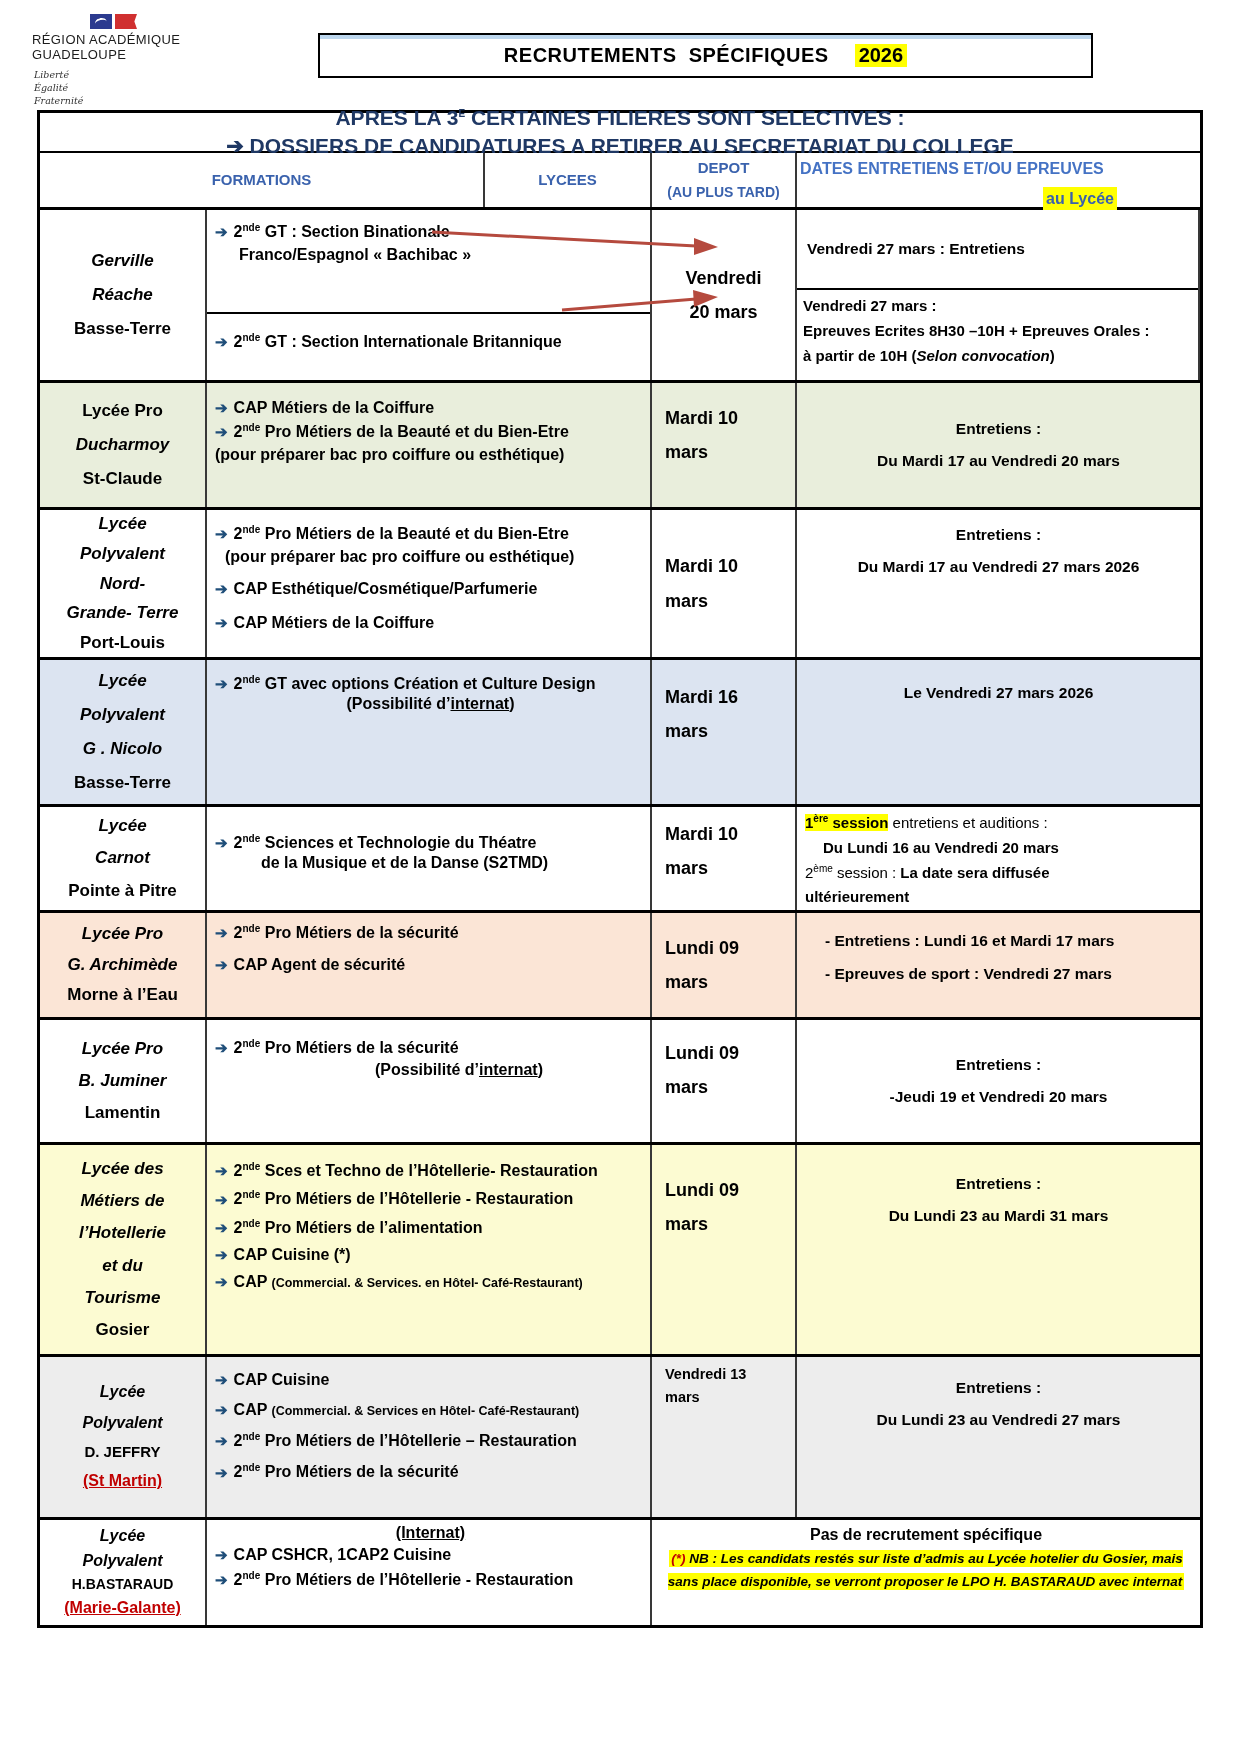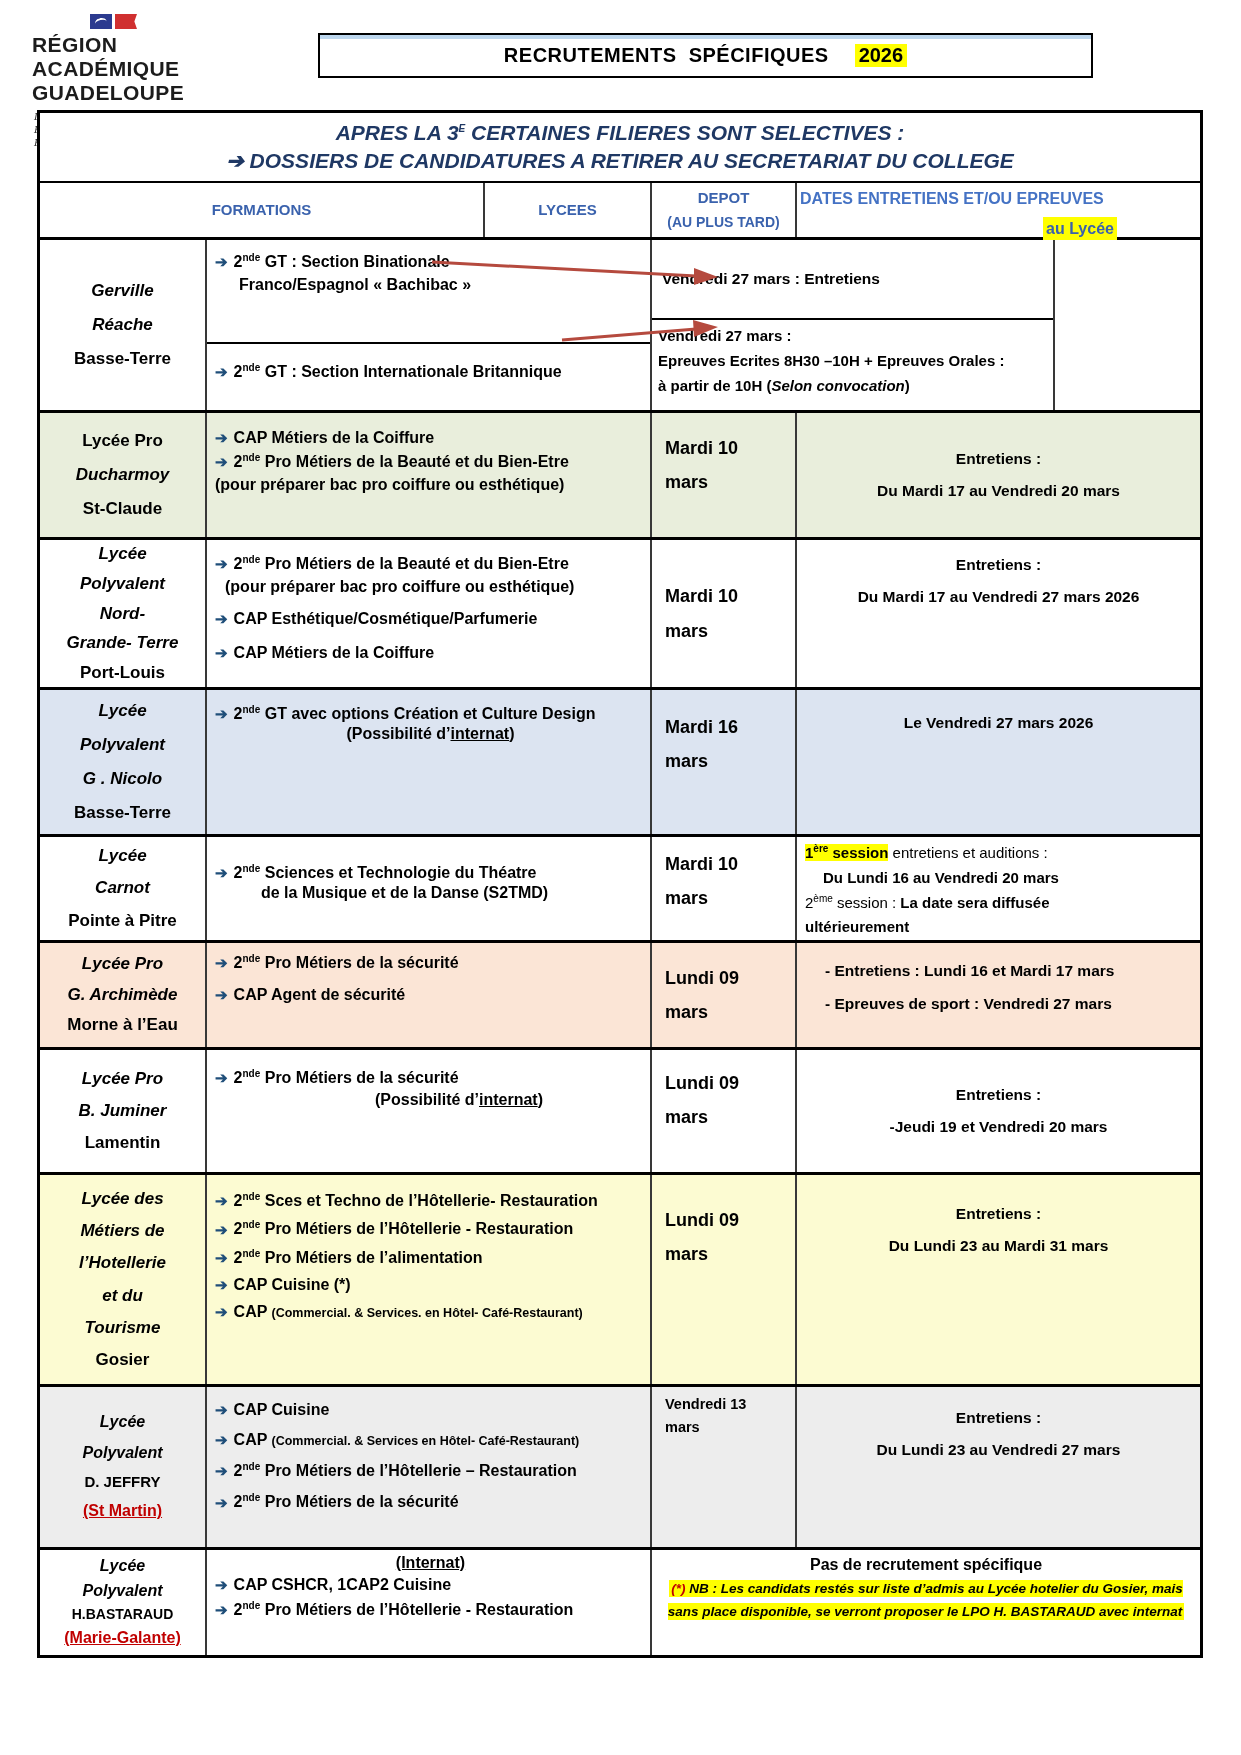--- a/index.html
+++ b/index.html
@@ -6,21 +6,21 @@
   .page{position:relative;width:1241px;height:1755px;background:#fff;
         font-family:"Liberation Sans",sans-serif;color:#000;overflow:hidden;}
 
   
   .logo{position:absolute;left:32px;top:14px;width:220px;}
   .flag{display:flex;gap:3px;margin-bottom:4px;margin-left:58px;}
   .fb{width:22px;height:15px;background:#2b3a8f;display:inline-block;position:relative;}
   .fb::after{content:"";position:absolute;left:5px;top:4px;width:12px;height:7px;
              border-top:2px solid #fff;border-radius:50%;transform:rotate(-12deg);}
   .fr{width:22px;height:15px;background:#d03030;display:inline-block;clip-path:polygon(0 0,100% 0,88% 50%,100% 100%,0 100%);}
-  .logo-l1,.logo-l2{font-weight:bold;font-size:21px;letter-spacing:.4px;color:#1c1c1c;line-height:1.15;}
+  .logo-l1,.logo-l2{font-weight:normal;font-size:13px;letter-spacing:.4px;color:#1c1c1c;line-height:1.15;}
   .motto{margin-top:6px;font-family:"DejaVu Serif",serif;font-style:italic;font-size:9.5px;color:#333;line-height:1.35;margin-left:2px;}
 
   
   .banner{position:absolute;left:318px;top:33px;width:775px;height:45px;border:2.5px solid #000;
           border-top:2.5px solid #000;box-sizing:border-box;display:flex;align-items:center;justify-content:center;
           background:#fff;}
   .banner::before{content:"";position:absolute;left:0;right:0;top:0;height:4px;background:#bdd7ee;}
   .banner-t{font-weight:bold;font-size:20px;letter-spacing:.5px;white-space:pre;}
   .banner-year{font-weight:bold;font-size:20px;background:#ffff00;padding:0 4px;margin-left:26px;}
 
@@ -41,22 +41,22 @@
   .redu{color:#c00000;text-decoration:underline;}
   .hl{background:#ffff00;}
   .fi{display:flex;align-items:baseline;margin-bottom:5px;}
   .blt{color:#1f4e79;font-weight:bold;margin-right:6px;font-size:15px;flex:0 0 auto;}
   sup.s{font-size:10px;font-weight:bold;}
   .cont{padding-left:24px;}
   .small-par{font-size:12.5px;}
   .u{text-decoration:underline;}
 
   
-  .thdr{height:70px;border-bottom:2px solid #000;flex-direction:column;justify-content:center;
-        text-align:center;color:#1f3864;font-weight:bold;font-size:21px;line-height:1.35;display:flex;font-style:italic;}
+  .thdr{height:40px;border-bottom:2px solid #000;flex-direction:column;justify-content:center;
+        text-align:center;color:#1f3864;font-weight:bold;font-size:21px;line-height:1.35;display:flex;}
   .chdr{height:57px;}
   .chdr .c{display:flex;flex-direction:column;justify-content:center;align-items:center;
            color:#3a62ad;font-weight:bold;font-size:15px;line-height:1.5;}
   .chdr .dat{align-items:flex-start;padding-left:3px;}
   .dates-h1{color:#4472c4;font-size:16px;}
   .dates-h2{align-self:center;background:#ffff00;color:#3a62ad;font-size:16px;padding:0 3px;}
 
   
   .subwrap{padding:0;display:flex;flex-direction:column;}
   .subcell{box-sizing:border-box;border-bottom:2px solid #000;}
@@ -139,20 +139,24 @@
             </div>
           <div class="cont">Franco/Espagnol « Bachibac »</div>
         </div>
         <div class="subcell lastsub" style="padding:18px 4px 0 8px;font-weight:bold;font-size:16px;">
           <div class="fi">
               <span class="blt">➔</span>
               <span><span>2</span><sup class="s">nde</sup><span> GT : Section Internationale Britannique</span></span>
             </div>
         </div>
       </div>
+      <div class="c dep" style="align-items:center;padding-left:0;">
+        <div>Vendredi</div>
+        <div>20 mars</div>
+      </div>
       <div class="c dat subwrap" style="justify-content:flex-start;">
         <div class="subcell" style="height:80px;display:flex;align-items:center;padding-left:10px;width:100%;">
           <span>Vendredi 27 mars :  Entretiens</span>
         </div>
         <div class="subcell lastsub d2lines" style="width:100%;">
           <div>Vendredi 27 mars :</div>
           <div>Epreuves Ecrites 8H30 –10H  + Epreuves Orales :</div>
           <div><span>à partir de 10H (</span><span class="it">Selon convocation</span><span>)</span></div>
         </div>
       </div>

